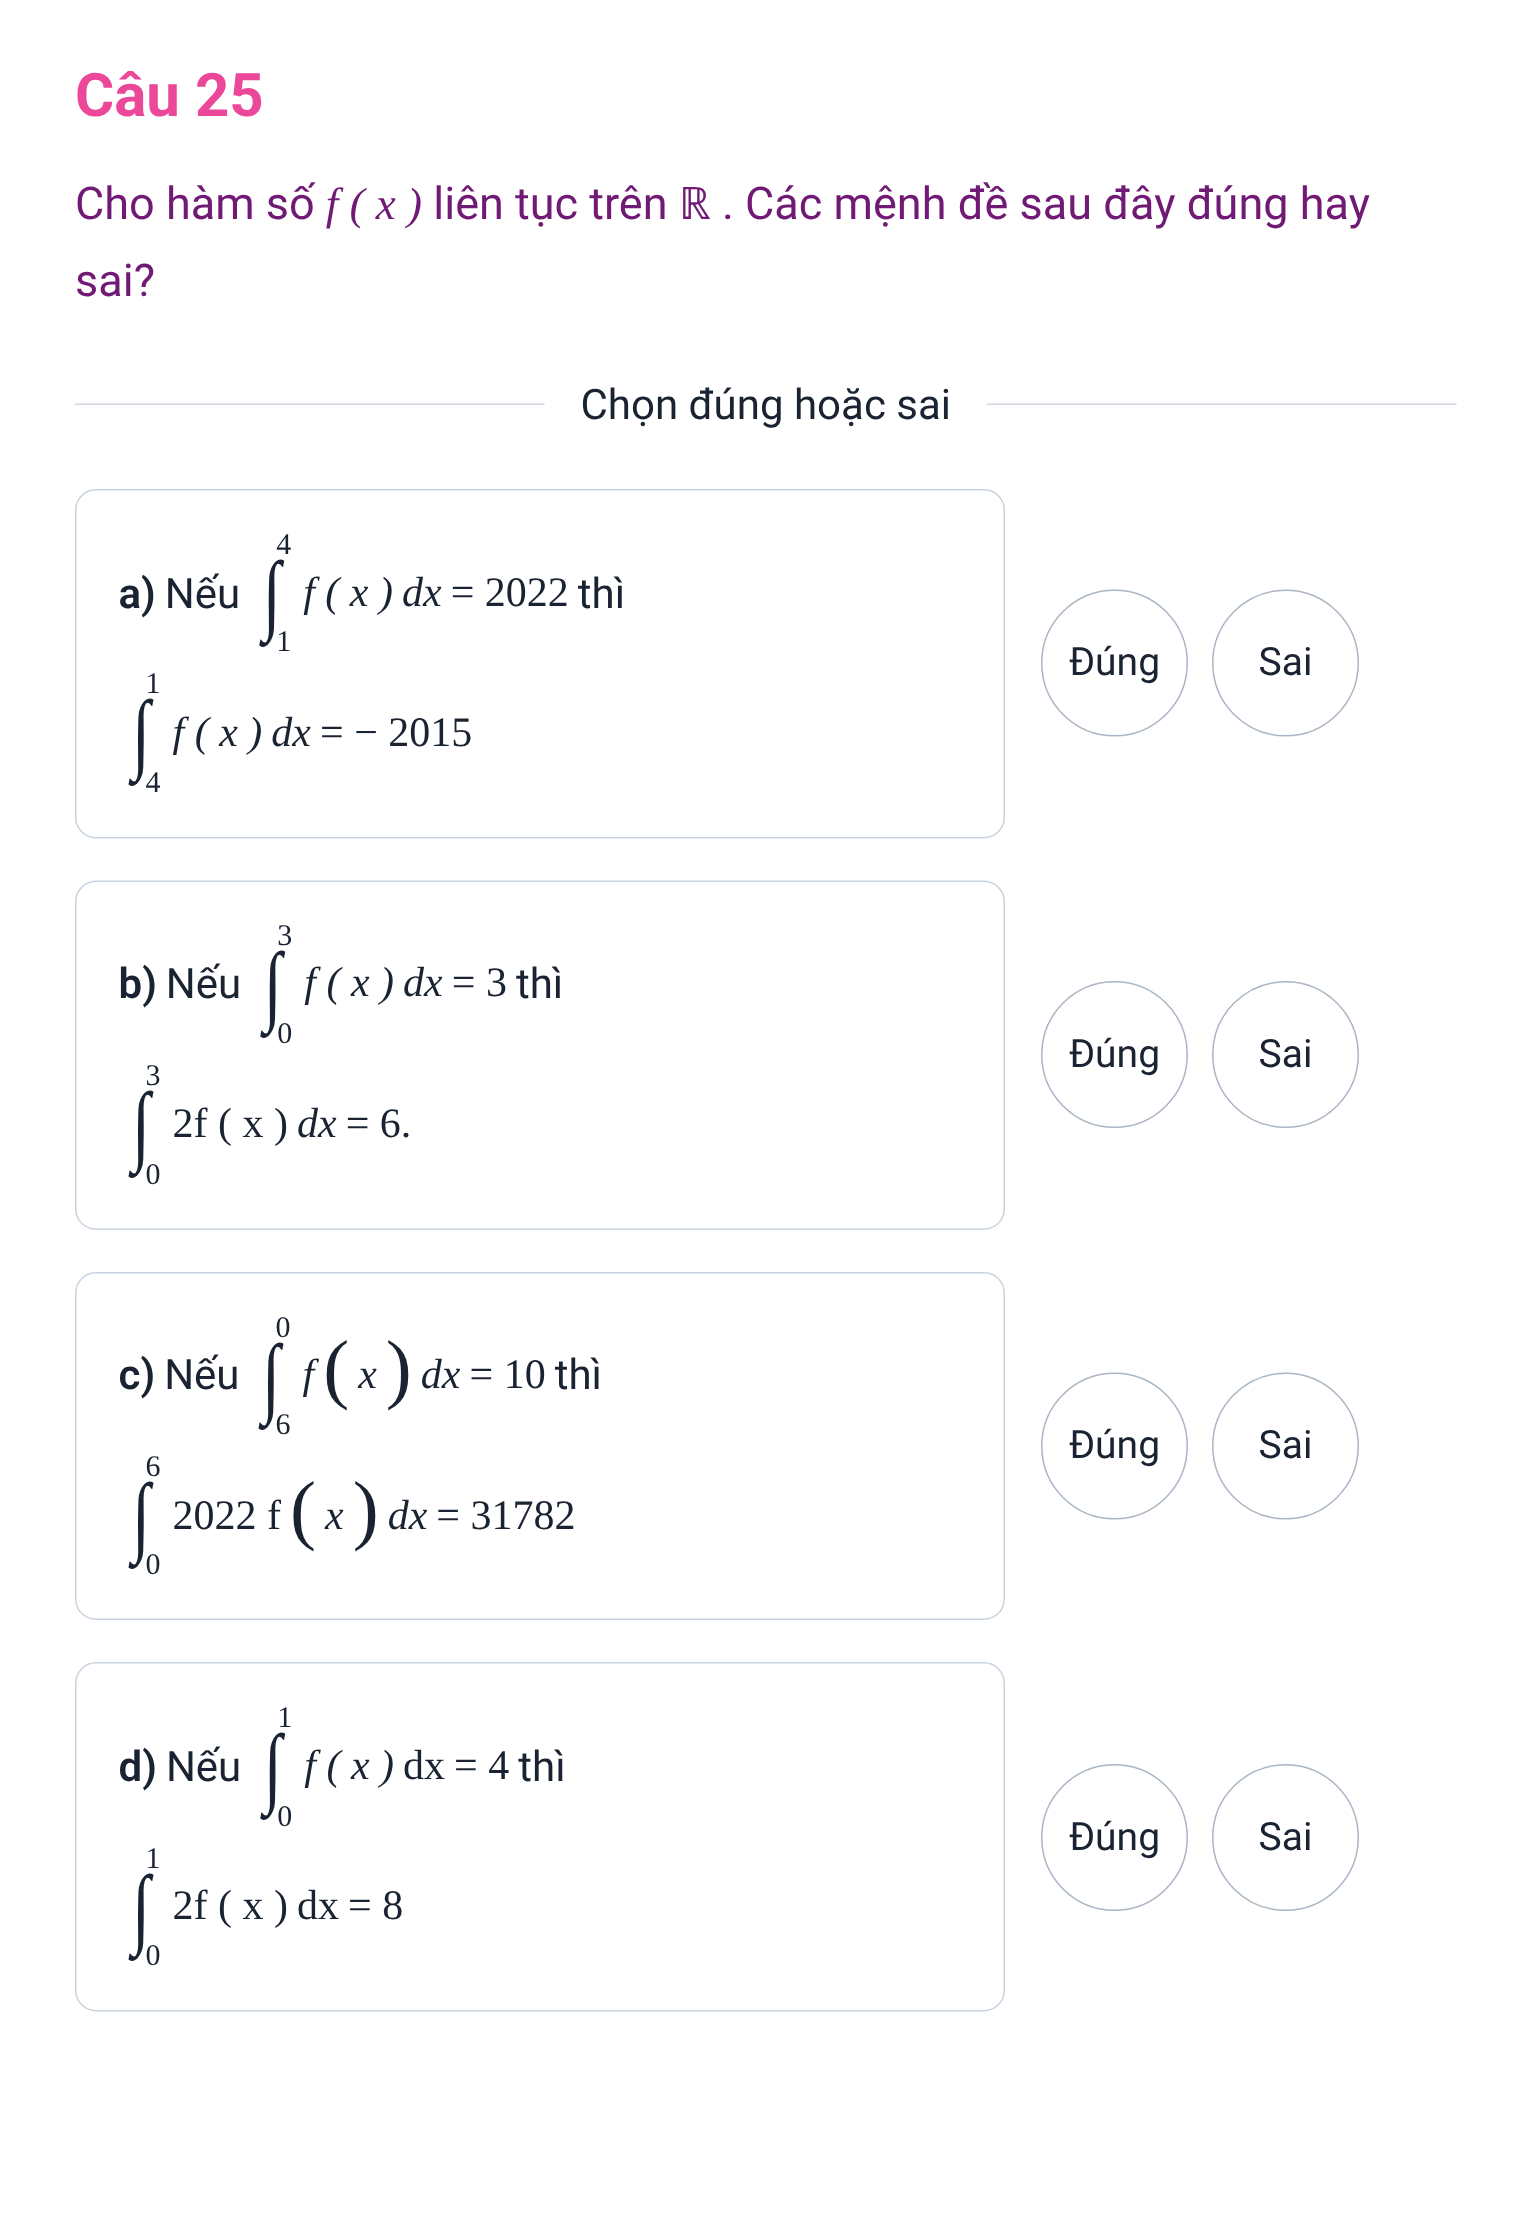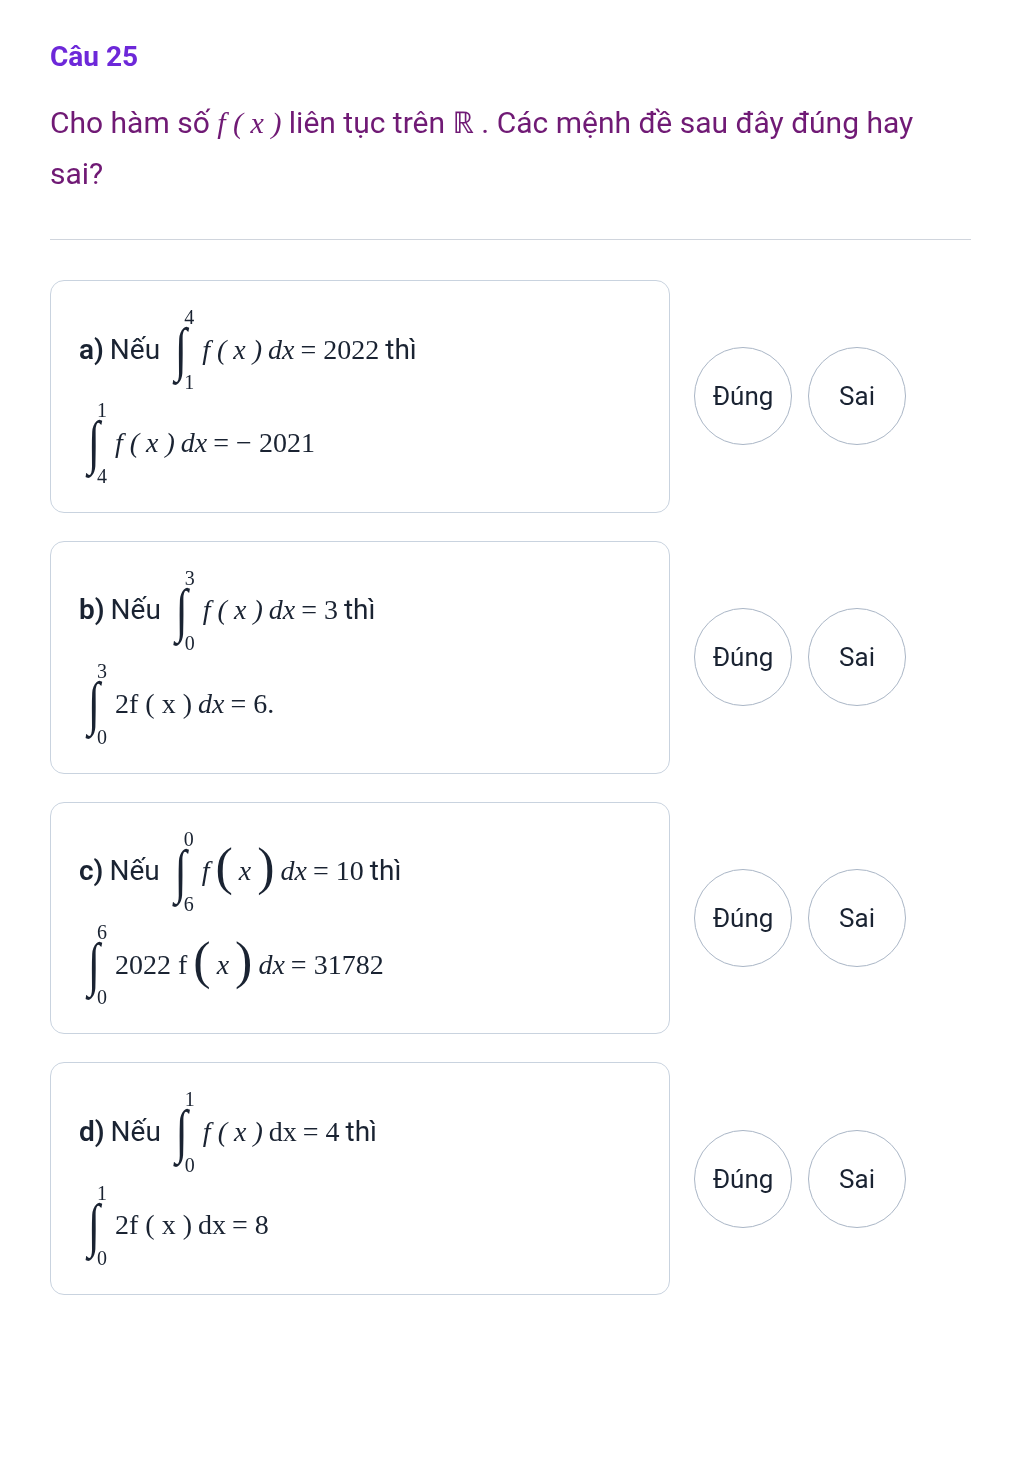--- a/index.html
+++ b/index.html
@@ -4,23 +4,23 @@
   <style>
     * { box-sizing: border-box; margin: 0; padding: 0; }
     body {
       font-family: -apple-system, BlinkMacSystemFont, "Segoe UI", Roboto, Arial, sans-serif;
       background: #fff;
       color: #1a2332;
       padding: 40px 50px;
       width: 1021px;
     }
     .question-title {
-      font-size: 28px;
+      font-size: 40px;
       font-weight: 700;
-      color: #6d28d9;
+      color: #ec4899;
       margin-bottom: 24px;
     }
     .question-text {
       font-size: 30px;
       line-height: 1.7;
       color: #701a75;
       margin-bottom: 40px;
     }
     .divider-row {
       display: flex;
@@ -142,20 +142,21 @@
 <div class="question-text">
   <span>Cho hàm số </span>
   <span class="mathit">f ( x )</span>
   <span> liên tục trên </span>
   <span class="mathpart">ℝ</span>
   <span>. Các mệnh đề sau đây đúng hay sai?</span>
 </div>
 
 <div class="divider-row">
   <div class="divider-line"></div>
+  <div class="divider-text">Chọn đúng hoặc sai</div>
   <div class="divider-line"></div>
 </div>
 
 <div class="option-row">
   <div class="option-box">
     <div class="line1">
       <span class="label">a)</span>
       <span>Nếu </span>
       <span class="integral">
         <span class="top">4</span>
@@ -168,21 +169,21 @@
       <span> thì</span>
     </div>
     <div class="line2">
       <span class="integral">
         <span class="top">1</span>
         <span class="sym">∫</span>
         <span class="bot">4</span>
       </span>
       <span class="mathit">f ( x ) </span>
         <span class="mathit">dx</span>
-      <span class="mathpart"> = − 2021</span>
+      <span class="mathpart"> = − 2015</span>
     </div>
   </div>
   <div class="buttons">
     <div class="circle-btn">Đúng</div>
     <div class="circle-btn">Sai</div>
   </div>
 </div>
 
 <div class="option-row">
   <div class="option-box">

